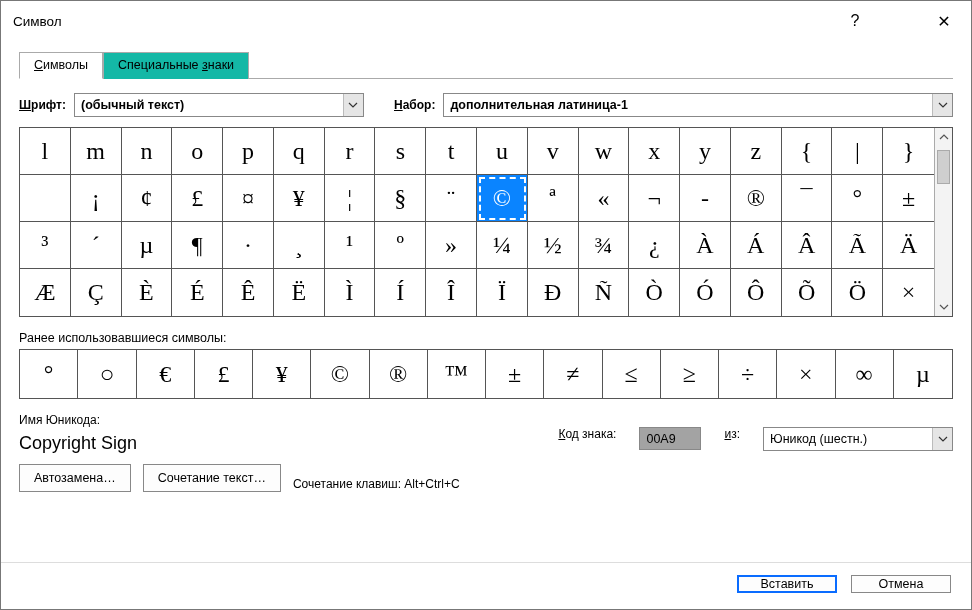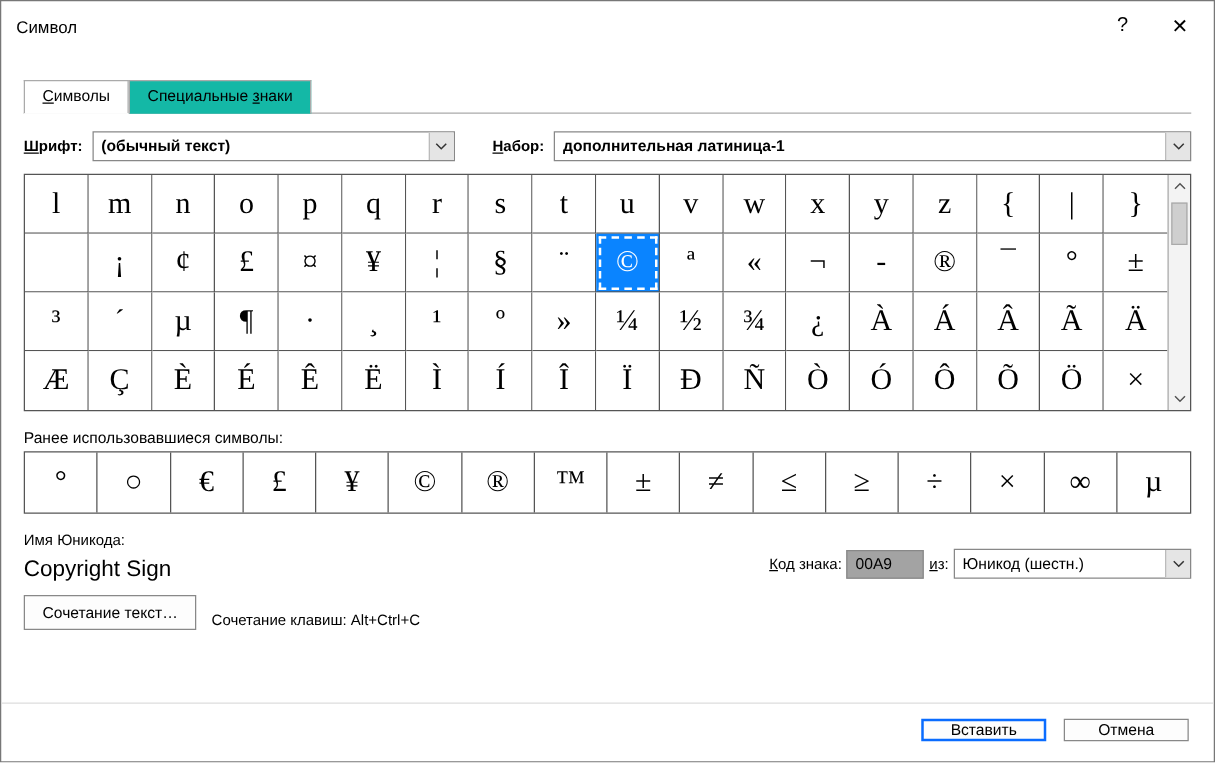--- a/index.html
+++ b/index.html
@@ -17,40 +17,41 @@
     background: #fff;
     display: flex;
     flex-direction: column;
     position: relative;
   }
   .titlebar {
     display: flex;
     align-items: center;
     height: 40px;
     padding: 0 4px 0 12px;
+    gap: 43px;
   }
   .titlebar .title { font-size: 13.5px; }
   .titlebar .spacer { flex: 1; }
   .titlebar .sysbtn {
     width: 46px; height: 40px;
     display: flex; align-items: center; justify-content: center;
     font-size: 16px;
     cursor: pointer;
   }
   .content {
     flex: 1;
     padding: 6px 18px 8px 18px;
     display: flex;
     flex-direction: column;
   }
   .tabstrip {
     display: flex;
     border-bottom: 1px solid #aaa;
     height: 28px;
-    margin-top: 16px;
+    margin-top: 4px;
   }
   .tab {
     padding: 5px 14px 0 14px;
     border: 1px solid #aaa;
     border-bottom: none;
     background: #14b8a6;
     margin-right: 0px;
     position: relative;
     top: 1px;
     cursor: pointer;
@@ -153,21 +154,21 @@
     height:48px;
     display:flex; align-items:center; justify-content:center;
     font-family:"Times New Roman", serif;
     font-size:24px;
     cursor:pointer;
   }
   .recent-grid .rcell:last-child{ border-right:none; }
 
   .info-row { display:flex; margin-top:14px; align-items:flex-start; gap:30px;}
   .info-left { display:flex; flex-direction:column; gap:6px; flex:1;}
-  .info-right { display:flex; align-items:center; gap:4px; padding-top:14px;}
+  .info-right { display:flex; align-items:flex-start; gap:23px; padding-top:14px;}
   .textfield {
     border:1px solid #888; height:23px; padding:0 6px; font-size:12.5px;
     display:flex; align-items:center; background:#a3a3a3;
     font-family:inherit;
   }
   input.textfield { outline:none; }
 
   .btn {
     border:1px solid #888; background:#fdfdfd;
     height:28px; padding:0 14px; font-size:12.5px;
@@ -369,20 +370,21 @@
           <div class="combo-btn">
             <svg class="chev" viewBox="0 0 10 10">
                 <path d="M1 3 L5 7 L9 3" fill="none" stroke="#333" stroke-width="1.2"></path>
               </svg>
           </div>
         </div>
       </div>
     </div>
 
     <div class="shortcut-row">
+      <button class="btn">Автозамена…</button>
       <button class="btn">Сочетание текст…</button>
       <span class="shortcut-info">
         <span>Сочетание клавиш:</span>
         <span>Alt+Ctrl+C</span>
       </span>
     </div>
 
   </div>
 
   <div class="footer">

